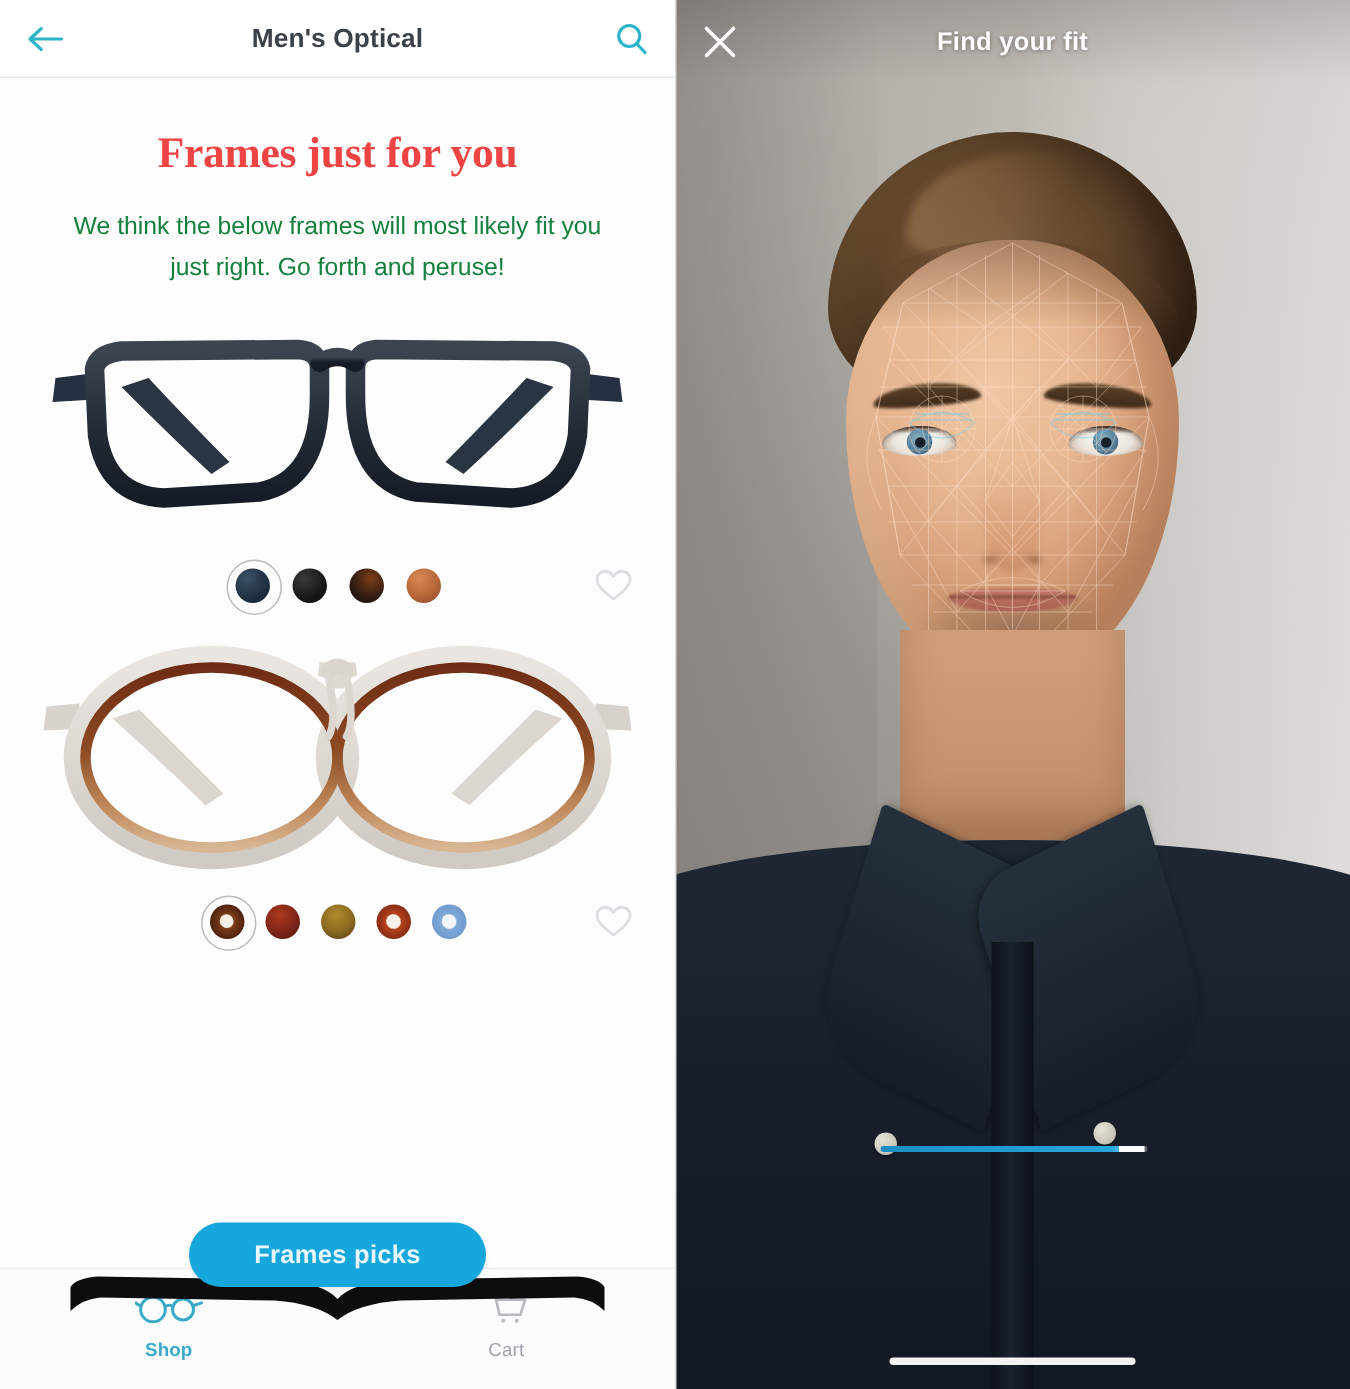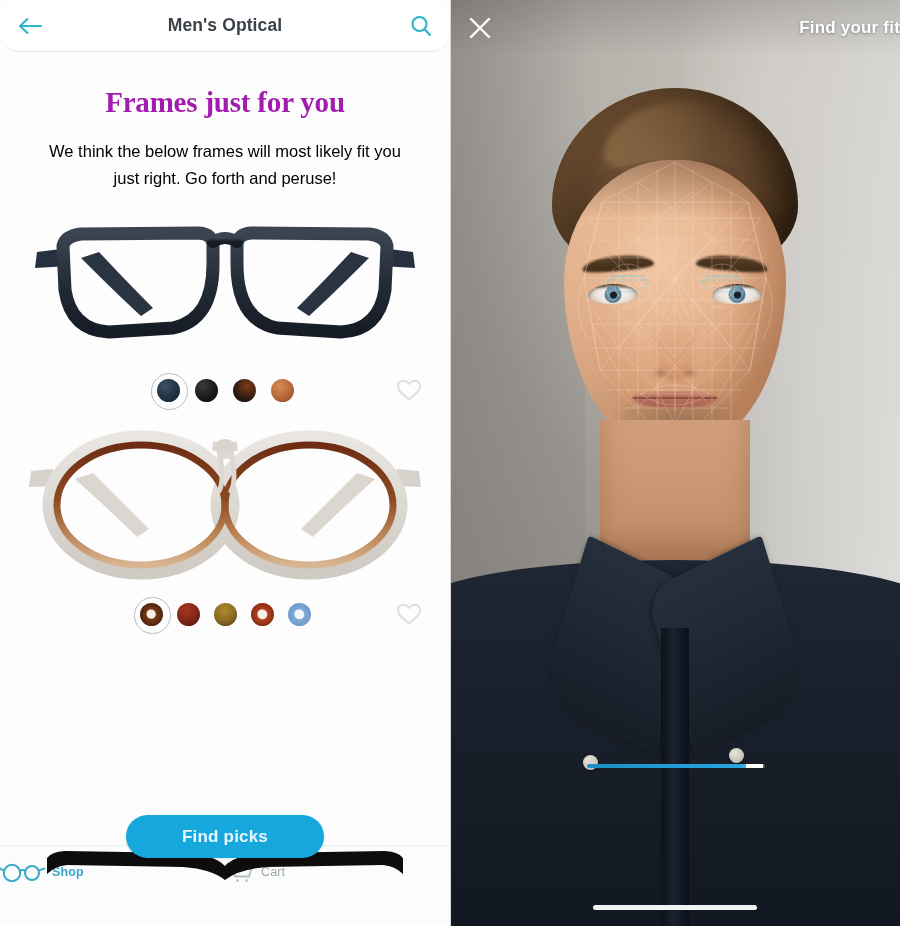--- a/index.html
+++ b/index.html
@@ -11,43 +11,43 @@
   .screen { position:relative; width:900px; height:926px; display:flex; }
 
   
   .left {
     position:relative; width:450px; height:926px;
     background:#fdfdfd; overflow:hidden;
   }
   .l-header {
     position:relative; height:52px; background:#ffffff;
     border-bottom:1px solid #e9eaec;
-    display:flex; align-items:center; justify-content:center;border-radius:20px;
+    display:flex; align-items:center; justify-content:center;
   }
   .l-header-title {
     font-size:17.5px; font-weight:600; color:#3a4148; letter-spacing:.1px;
   }
   .back-arrow {
     position:absolute; left:13px; top:50%; transform:translateY(-50%);
     width:34px; height:34px; display:flex; align-items:center; justify-content:center;
   }
   .search-btn {
     position:absolute; right:12px; top:50%; transform:translateY(-50%);
     width:34px; height:34px; display:flex; align-items:center; justify-content:center;
   }
 
   .l-body { position:relative; height:874px; overflow:hidden; background:#fdfdfd; }
 
   .promo { padding:34px 28px 0; text-align:center; }
   .promo-title {
     font-family:"Liberation Serif", serif;
-    font-size:29px; font-weight:700; color:#a21caf; letter-spacing:-.2px;
+    font-size:29px; font-weight:700; color:#ef4444; letter-spacing:-.2px;
   }
   .promo-sub {
-    margin-top:19px; font-size:16.5px; line-height:1.62; color:#000000;
+    margin-top:19px; font-size:16.5px; line-height:1.62; color:#15803d;
     padding:0 10px;
   }
 
   
   .product { position:relative; }
   .frame-img { position:relative; height:150px; display:flex; align-items:center; justify-content:center; }
   .product-name {
     text-align:center; font-family:"Liberation Serif", serif;
     font-size:25px; font-weight:700; color:#2f363d; letter-spacing:.2px;
   }
@@ -92,21 +92,21 @@
     overflow:hidden;
   }
 
   
   .tabbar {
     position:absolute; left:0; right:0; bottom:0; height:81px;
     background:#fbfcfc; border-top:1px solid #eceef0;
     display:flex; align-items:flex-start; padding-top:11px;
   }
   .tab {
-    flex:1; display:flex; flex-direction:row; align-items:center; gap:6px;
+    flex:1; display:flex; flex-direction:column; align-items:center; gap:6px;
     cursor:pointer;
   }
   .tab-icon { height:30px; display:flex; align-items:center; justify-content:center; }
   .tab-label { font-size:12.5px; color:#9fa5aa; letter-spacing:.1px; }
   .tab.active .tab-label { color:#3aa9c9; font-weight:700; }
 
   
   .right { position:relative; width:450px; height:926px; overflow:hidden; background:#1b1b1e; }
 
   .photo { position:absolute; inset:0; }
@@ -245,21 +245,21 @@
     background:linear-gradient(90deg,#0d1219,#1a2230 45%,#0b1017);
   }
   .btn-dot { position:absolute; width:15px; height:15px; border-radius:50%;
     background:radial-gradient(circle at 35% 32%, #e7e3da, #b9b3a7); box-shadow:0 1px 2px rgba(0,0,0,.5); }
   .btn-dot.a { left:133px; top:755px; }
   .btn-dot.b { left:279px; top:748px; }
 
   
   .r-header {
     position:absolute; left:0; right:0; top:0; height:56px; z-index:20;
-    display:flex; align-items:center; justify-content:flex-end;
+    display:flex; align-items:center; justify-content:center;
     background:linear-gradient(180deg, rgba(0,0,0,.14), rgba(0,0,0,0));
   }
   .r-title { color:#fff; font-size:17px; font-weight:700; letter-spacing:.2px;
     text-shadow:0 1px 3px rgba(0,0,0,.35); }
   .close-btn {
     position:absolute; left:12px; top:50%; transform:translateY(-50%);
     width:36px; height:36px; display:flex; align-items:center; justify-content:center;
   }
 
   
@@ -409,21 +409,21 @@
       </div>
 
       <div class="peek-frame">
         <svg width="380" height="42" viewBox="0 0 380 42">
           <path d="M12 14 Q16 8 30 7 L150 9 Q180 11 190 22 Q200 11 230 9 L350 7 Q364 8 368 14
                    L368 30 Q360 22 348 21 L232 23 Q204 25 190 36 Q176 25 148 23 L32 21 Q20 22 12 30 Z" fill="#0d0d0d"></path>
         </svg>
       </div>
 
       <div class="clearpicks-wrap">
-        <button class="clearpicks">Find picks</button>
+        <button class="clearpicks">Frames picks</button>
       </div>
 
       <div class="tabbar">
 
         <div class="tab active">
           <span class="tab-icon">
             <svg width="46" height="20" viewBox="0 0 46 20">
               <circle cx="12" cy="11" r="8.2" fill="none" stroke="#3aa9c9" stroke-width="2"></circle>
               <circle cx="32" cy="11" r="7" fill="none" stroke="#3aa9c9" stroke-width="2"></circle>
               <path d="M20 9 Q23 7.2 25.4 9" fill="none" stroke="#3aa9c9" stroke-width="2" stroke-linecap="round"></path>

